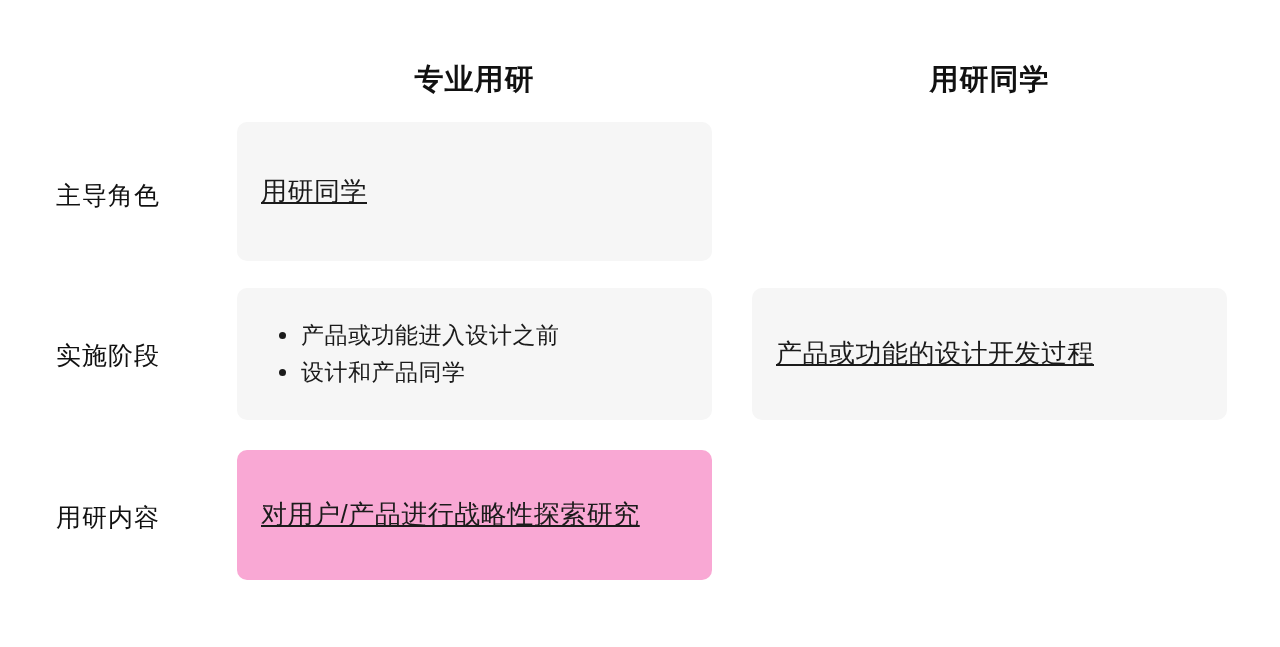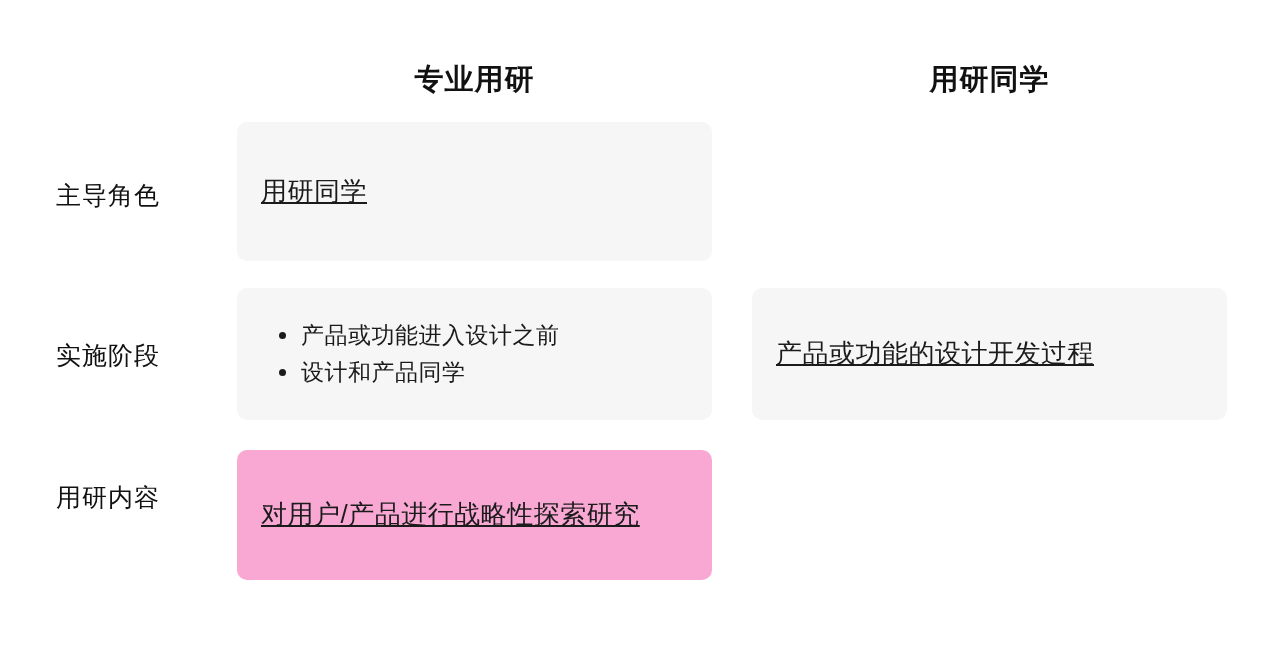--- a/index.html
+++ b/index.html
@@ -51,21 +51,21 @@
     font-size: 25px;
     font-weight: 400;
     color: #111111;
     letter-spacing: 1px;
     display: flex;
     align-items: center;
     height: 40px;
   }
   .row-label.r1 { top: 175px; }
   .row-label.r2 { top: 335px; }
-  .row-label.r3 { top: 477px; }
+  .row-label.r3 { top: 497px; }
 
   
   .card {
     position: absolute;
     border-radius: 10px;
     display: flex;
     flex-direction: column;
     justify-content: center;
     padding: 0 24px;
   }

